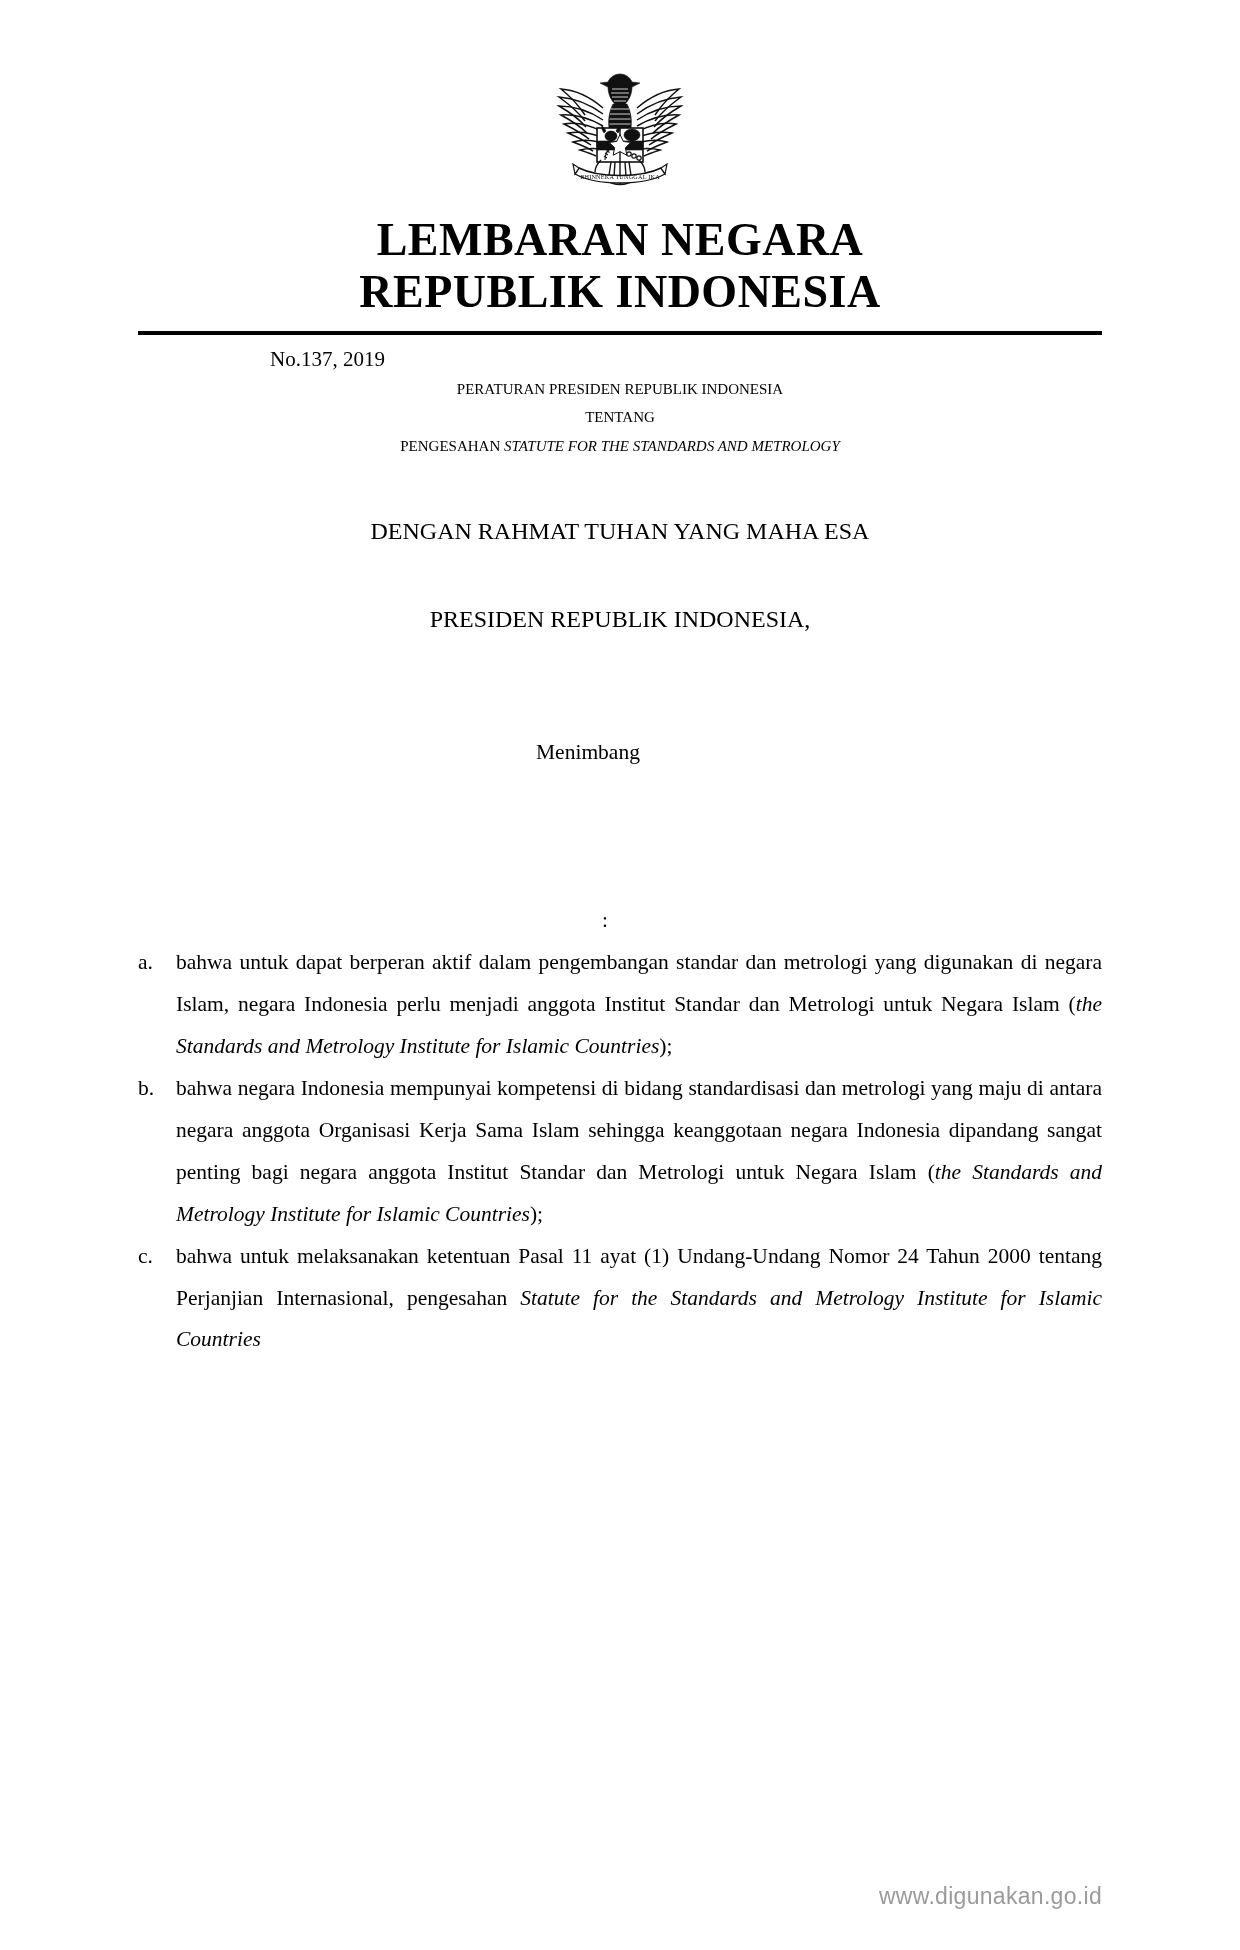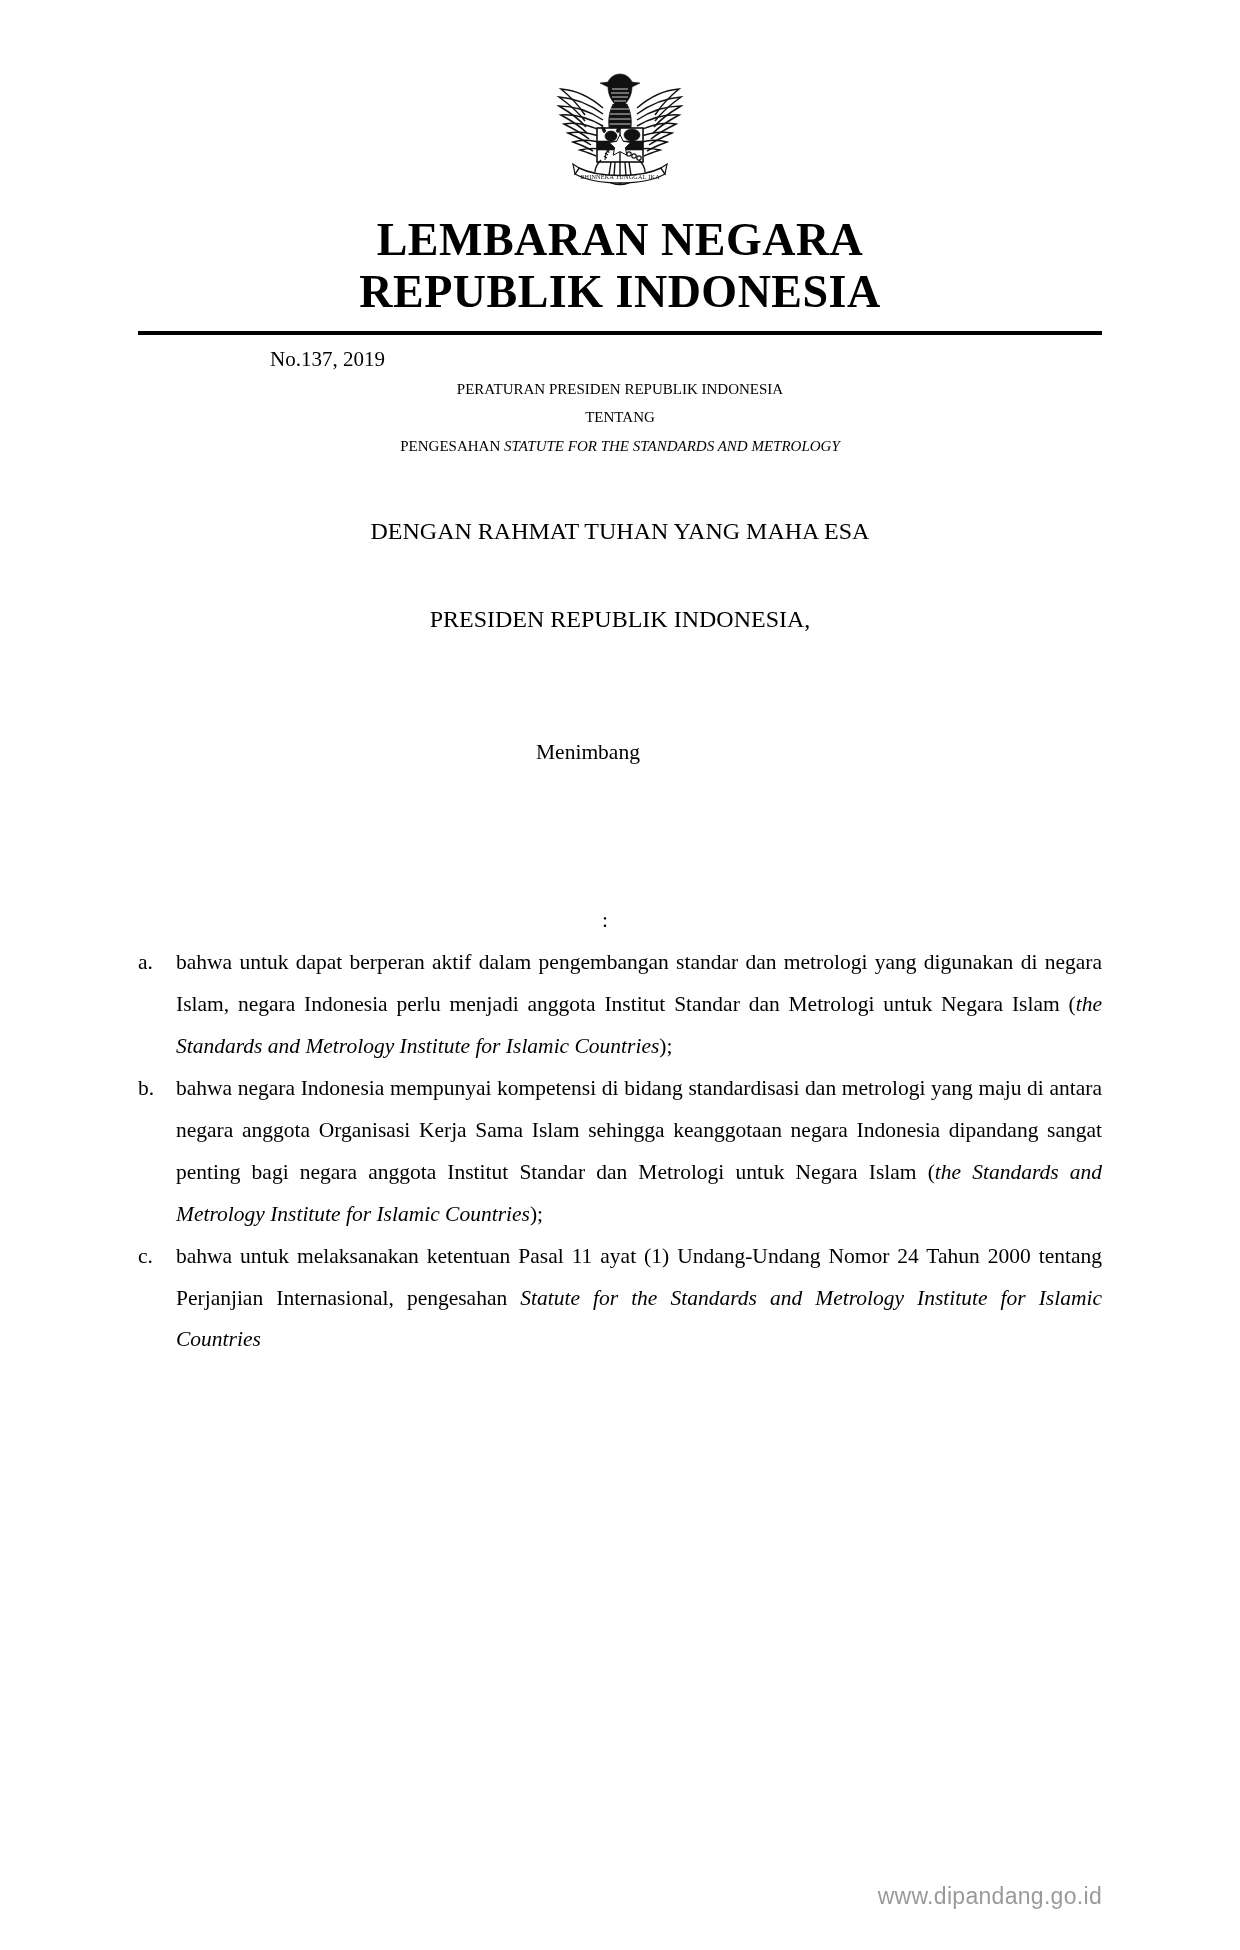--- a/index.html
+++ b/index.html
@@ -287,15 +287,15 @@
 
         <div class="cons-item">
           <div class="cons-marker">c.</div>
           <div class="cons-text"><span>bahwa untuk melaksanakan ketentuan Pasal 11 ayat (1) Undang-Undang Nomor 24 Tahun 2000 tentang Perjanjian Internasional, pengesahan </span><i>Statute for the Standards and Metrology Institute for Islamic Countries</i><span></span></div>
         </div>
 
       </div>
     </div>
   </div>
 
-  <div class="footer">www.dipandang.go.id</div>
+  <div class="footer">www.digunakan.go.id</div>
 
 </div>
 
 </body></html>

